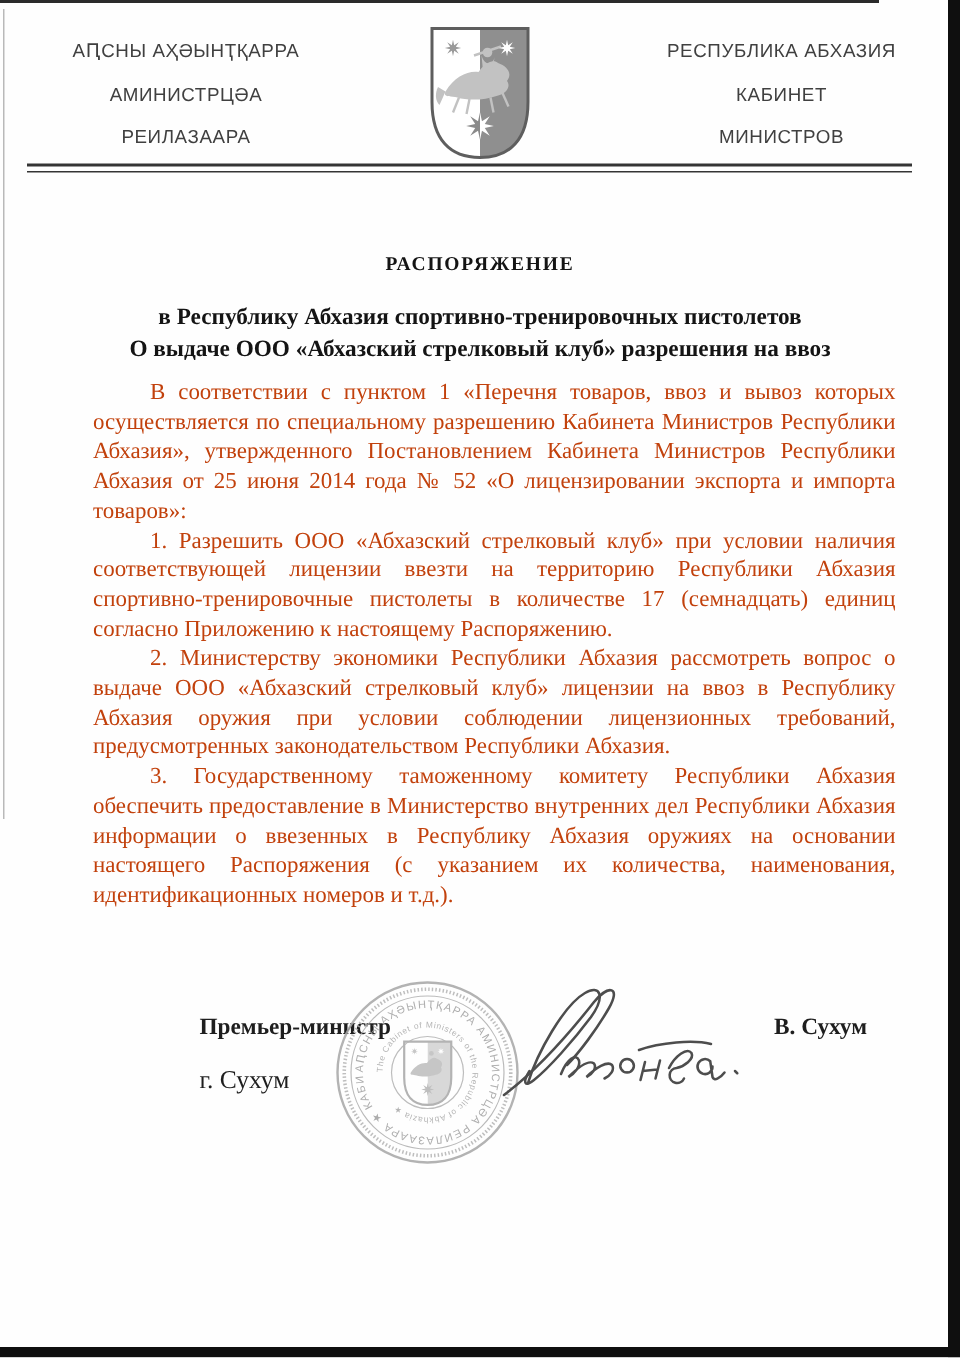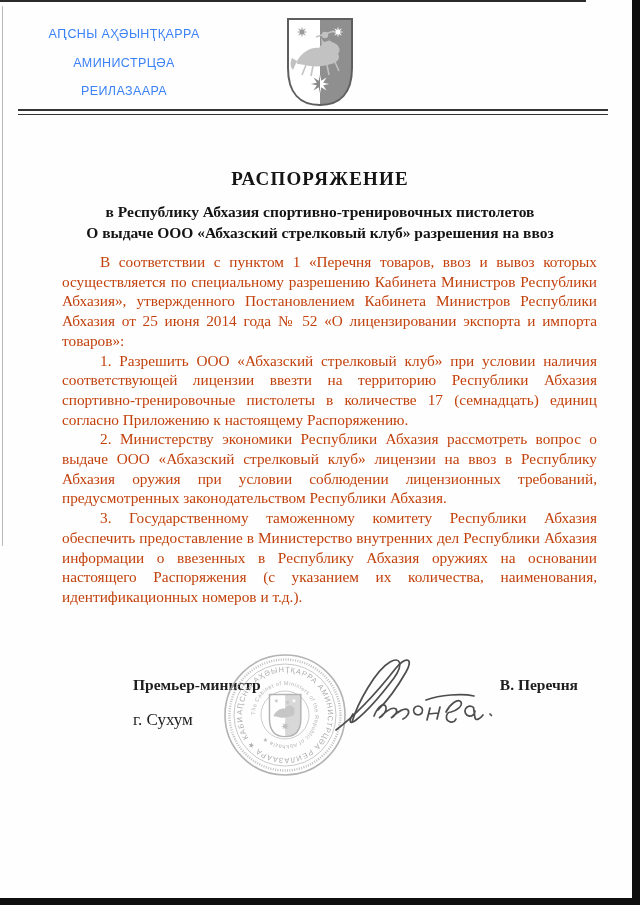--- a/index.html
+++ b/index.html
@@ -11,34 +11,34 @@
   
   .edge-top{position:absolute;top:0;left:0;width:586px;height:2px;background:#2b2b2b;}
   .edge-right{position:absolute;top:0;right:0;width:8px;height:100%;background:#0f0f0f;}
   .edge-bottom{position:absolute;bottom:0;left:0;width:100%;height:7px;background:#0f0f0f;}
   .edge-left{position:absolute;top:6px;left:2px;width:1px;height:540px;background:#b9b9b9;}
 
   
   .hdr-block{
     position:absolute;text-align:center;
     font-family:"Liberation Sans","DejaVu Sans",sans-serif;
-    font-size:12.5px;letter-spacing:.4px;color:#3b82f6;line-height:28.5px;
+    font-size:12.5px;letter-spacing:.4px;color:#404040;line-height:28.5px;
   }
   .hdr-left{left:28px;top:20px;width:192px;}
   .hdr-right{left:438px;top:20px;width:166px;}
   .coa{position:absolute;left:285px;top:16px;}
 
   .rule{
     position:absolute;left:18px;top:109px;width:590px;height:3px;
     border-top:2px solid #343434;border-bottom:1px solid #343434;
   }
 
   .doc-title{
     position:absolute;left:0;top:168px;width:640px;text-align:center;
-    font-weight:bold;font-size:19px;letter-spacing:1.2px;color:#141414;
+    font-weight:bold;font-size:13px;letter-spacing:1.2px;color:#141414;
   }
   .doc-subtitle{
     position:absolute;left:52px;top:201px;width:536px;text-align:center;
     font-weight:bold;font-size:15.5px;line-height:21px;color:#141414;
   }
 
   .body-text{
     position:absolute;left:62px;top:252px;width:535px;
     font-size:15.3px;line-height:19.7px;text-align:justify;color:#c2410c;
   }
@@ -99,39 +99,44 @@
     <use href="#star8" transform="translate(53,16) scale(0.68)" fill="#ffffff"></use>
     <g clip-path="url(#clipL)">
         <use href="#star8" transform="translate(35,68) scale(1.15)" fill="#8a8a8a"></use>
       </g>
     <g clip-path="url(#clipR)">
         <use href="#star8" transform="translate(35,68) scale(1.15)" fill="#ffffff"></use>
       </g>
     <path d="M3,3 H67 V52 C67,77 55,89 35,89 C15,89 3,77 3,52 Z" fill="none" stroke="#5e5e5e" stroke-width="2"></path>
   </svg>
 
+  <div class="hdr-block hdr-right">
+    <div>РЕСПУБЛИКА АБХАЗИЯ</div>
+    <div>КАБИНЕТ</div>
+    <div>МИНИСТРОВ</div>
+  </div>
 
   <div class="rule"></div>
 
   <div class="doc-title">РАСПОРЯЖЕНИЕ</div>
   <div class="doc-subtitle">
     <div>в Республику Абхазия спортивно-тренировочных пистолетов</div>
     <div>О выдаче ООО «Абхазский стрелковый клуб» разрешения на ввоз</div>
   </div>
 
   <div class="body-text">
     <p>В соответствии с пунктом 1 «Перечня товаров, ввоз и вывоз которых осуществляется по специальному разрешению Кабинета Министров Республики Абхазия», утвержденного Постановлением Кабинета Министров Республики Абхазия от 25 июня 2014 года № 52 «О лицензировании экспорта и импорта товаров»:</p>
     <p>1. Разрешить ООО «Абхазский стрелковый клуб» при условии наличия соответствующей лицензии ввезти на территорию Республики Абхазия спортивно-тренировочные пистолеты в количестве 17 (семнадцать) единиц согласно Приложению к настоящему Распоряжению.</p>
     <p>2. Министерству экономики Республики Абхазия рассмотреть вопрос о выдаче ООО «Абхазский стрелковый клуб» лицензии на ввоз в Республику Абхазия оружия при условии соблюдении лицензионных требований, предусмотренных законодательством Республики Абхазия.</p>
     <p>3. Государственному таможенному комитету Республики Абхазия обеспечить предоставление в Министерство внутренних дел Республики Абхазия информации о ввезенных в Республику Абхазия оружиях на основании настоящего Распоряжения (с указанием их количества, наименования, идентификационных номеров и т.д.).</p>
   </div>
 
   <div class="sig-row">
     <span class="sig-post">Премьер-министр</span>
-    <span class="sig-name">В. Перечня</span>
+    <span class="sig-name">В. Сухум</span>
   </div>
   <div class="sig-meta">
     <div>г. Сухум</div>
   </div>
 
   <svg class="stamp" width="124" height="124" viewBox="-62 -62 124 124">
     <defs>
       <path id="ringA" d="M -43,0 A 43,43 0 1 1 43,0 A 43,43 0 1 1 -43,0"></path>
       <path id="ringB" d="M -30,0 A 30,30 0 1 1 30,0 A 30,30 0 1 1 -30,0"></path>
     </defs>

